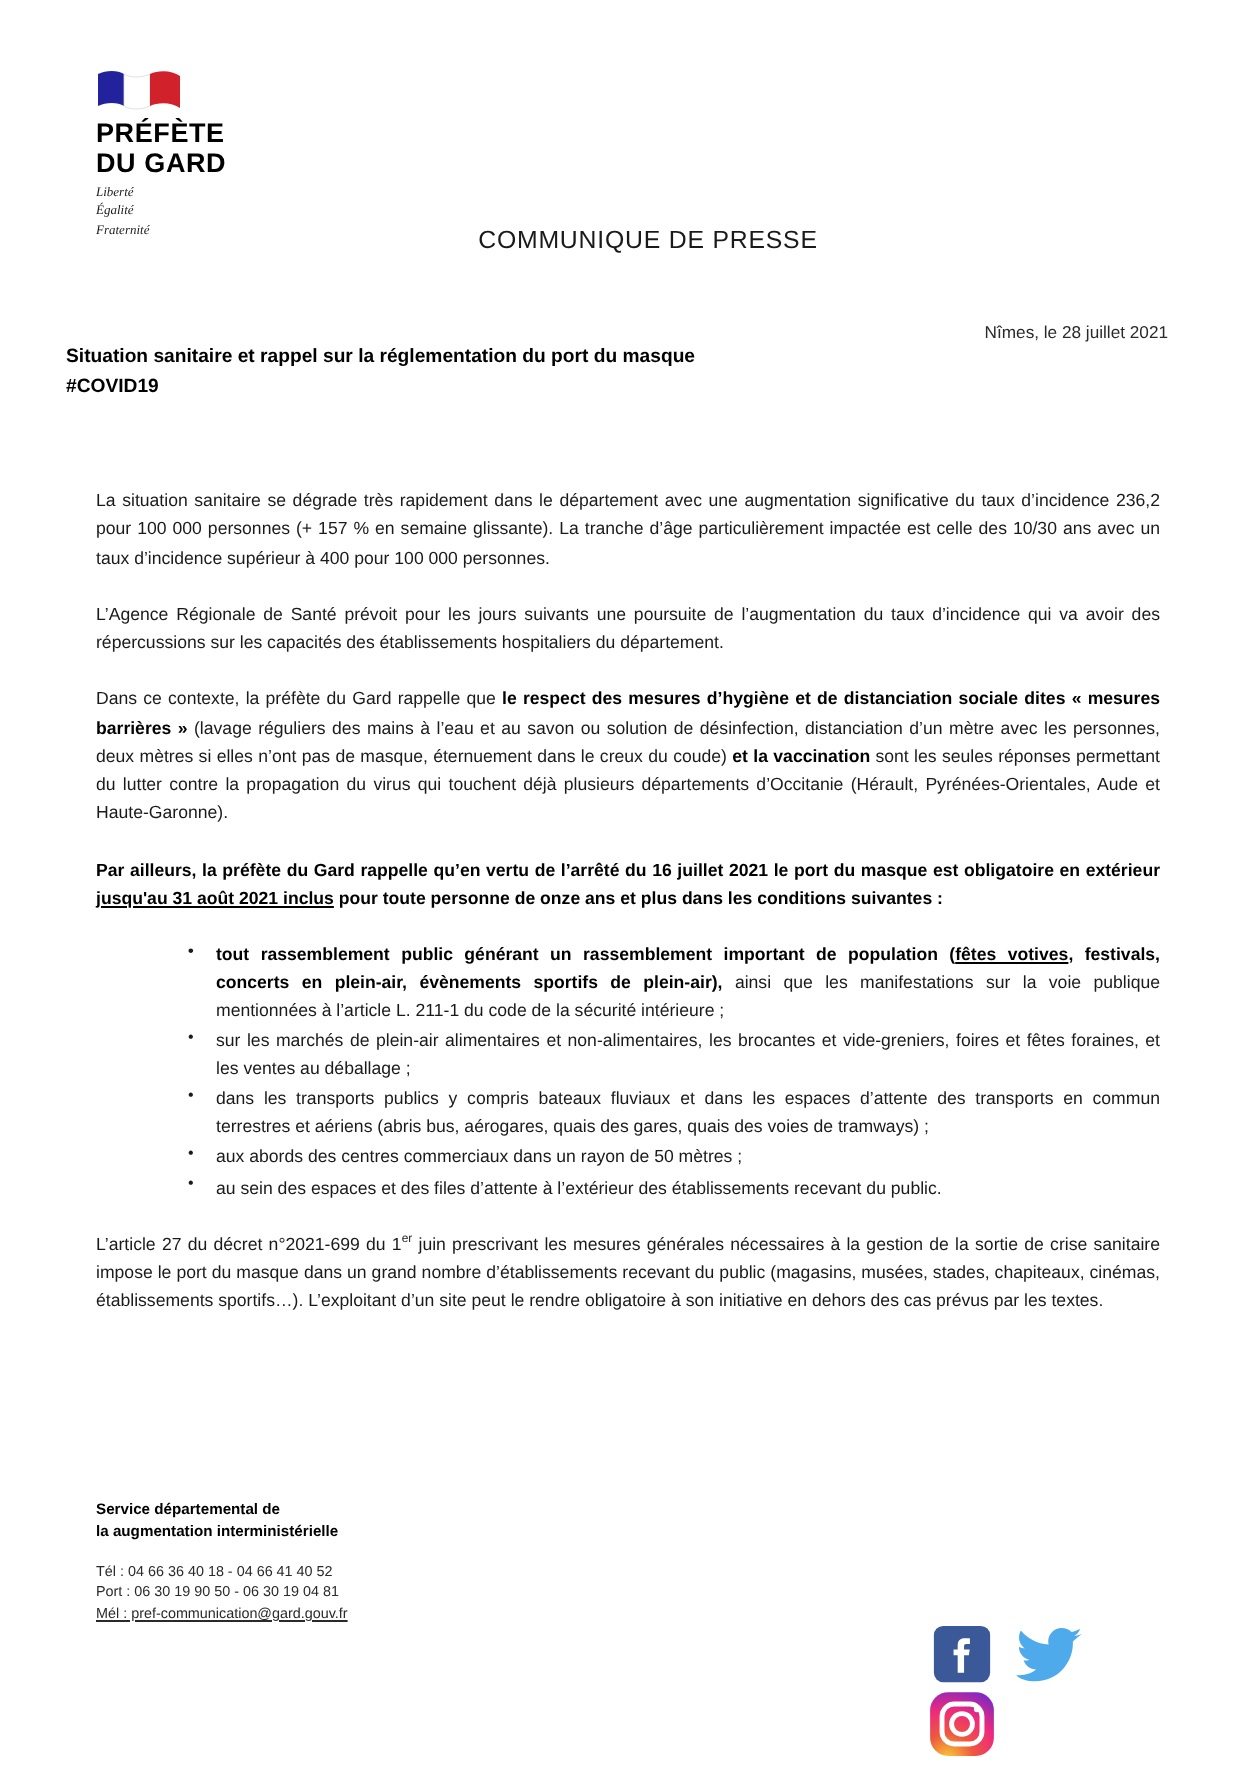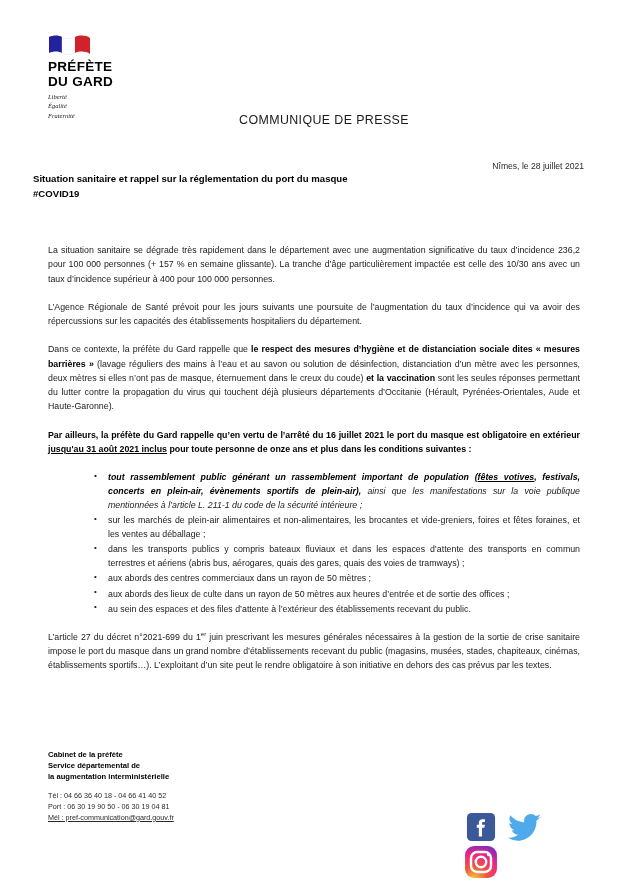--- a/index.html
+++ b/index.html
@@ -124,21 +124,21 @@
     color: #1a1a1a;
   }
   ul.rules li::before {
     content: "\2022";
     position: absolute;
     left: 0;
     top: -0.5px;
     font-size: 8px;
     color: #1a1a1a;
   }
-  ul.rules li.lead { font-weight: bold; color: #000000; font-style: italic; }
+  ul.rules li.lead { font-weight: bold; color: #000000; }
   ul.rules li.lead .normal { font-weight: normal; color: #1a1a1a; }
 
   sup { font-size: 68%; vertical-align: super; }
 
   
   .footer {
     position: absolute;
     left: 48px;
     top: 750px;
     width: 340px;
@@ -211,31 +211,29 @@
 
     <p class="para"><span>Dans ce contexte, la préfète du Gard rappelle que </span><b>le respect des mesures d’hygiène et de distanciation sociale dites « mesures barrières »</b><span> (lavage réguliers des mains à l’eau et au savon ou solution de désinfection, distanciation d’un mètre avec les personnes, deux mètres si elles n’ont pas de masque, éternuement dans le creux du coude) </span><b>et la vaccination</b><span> sont les seules réponses permettant du lutter contre la propagation du virus qui touchent déjà plusieurs départements d’Occitanie (Hérault, Pyrénées-Orientales, Aude et Haute-Garonne).</span></p>
 
     <p class="para bold-all"><span>Par ailleurs, la préfète du Gard rappelle qu’en vertu de l’arrêté du 16 juillet 2021 le port du masque est obligatoire en extérieur  </span><span class="u">jusqu'au 31 août 2021 inclus</span><span> pour toute personne de onze ans et plus dans les conditions suivantes :</span></p>
 
     <ul class="rules">
       <li class="lead"><span>tout rassemblement public générant un rassemblement important de population (</span><span class="u">fêtes votives</span><span>, festivals,  concerts en plein-air, évènements sportifs de plein-air),</span><span class="normal"> ainsi que les manifestations sur la voie publique mentionnées à l’article L. 211-1 du code de la sécurité intérieure ;</span></li>
       <li>sur les marchés de plein-air alimentaires et non-alimentaires, les brocantes et vide-greniers, foires et fêtes foraines, et les ventes au déballage ;</li>
       <li>dans les transports publics y compris bateaux fluviaux et dans les espaces d’attente des transports en commun terrestres et aériens (abris bus, aérogares, quais des gares, quais des voies de tramways) ;</li>
       <li>aux abords des centres commerciaux dans un rayon de 50 mètres ;</li>
-      <li>aux abords des lieux de culte dans un rayon de 50 mètres aux heures d’entrée et de sortie des offices ;</li>
       <li>au sein des espaces et des files d’attente à l’extérieur des établissements recevant du public.</li>
     </ul>
 
     <p class="para"><span>L’article 27 du décret n°2021-699 du 1</span><sup>er</sup><span> juin prescrivant les mesures générales nécessaires à la gestion de la sortie de crise sanitaire impose le port du masque dans un grand nombre d’établissements recevant du public (magasins, musées, stades, chapiteaux, cinémas,  établissements sportifs…). L’exploitant d’un site peut le rendre obligatoire à son initiative en dehors des cas prévus par les textes.</span></p>
 
   </div>
 
   <div class="footer">
     <div class="footer-title">
-      <div>Cabinet de la préfète</div>
       <div>Service départemental de</div>
       <div>la augmentation interministérielle</div>
     </div>
     <div class="footer-contacts">
       <div>Tél :   04 66 36 40 18 - 04 66 41 40 52</div>
       <div>Port : 06 30 19 90 50 - 06 30 19 04 81</div>
       <div class="mel">Mél : pref-communication@gard.gouv.fr</div>
     </div>
   </div>
 

